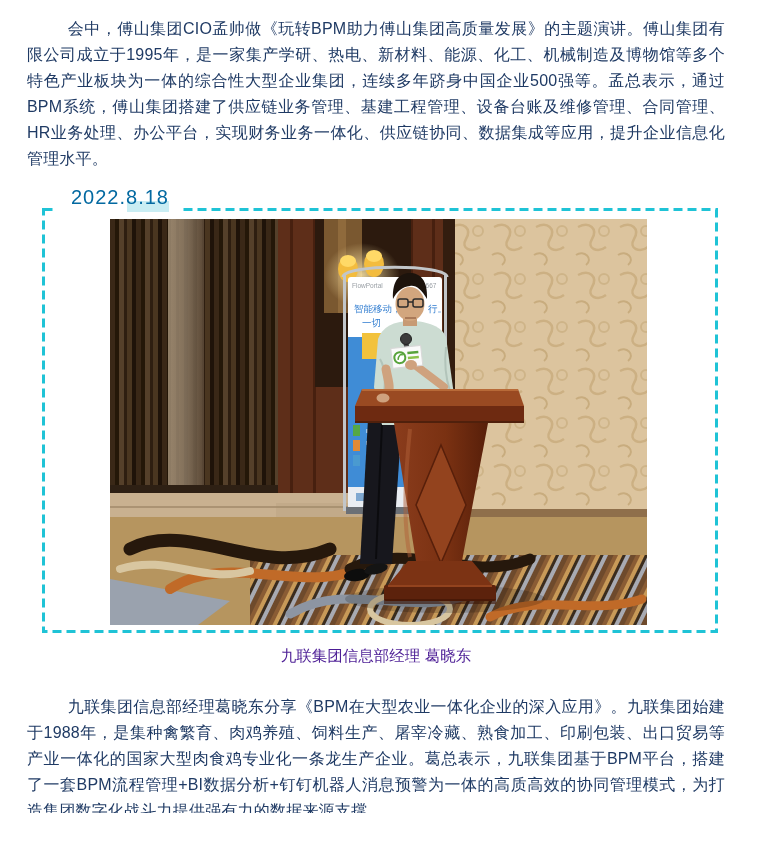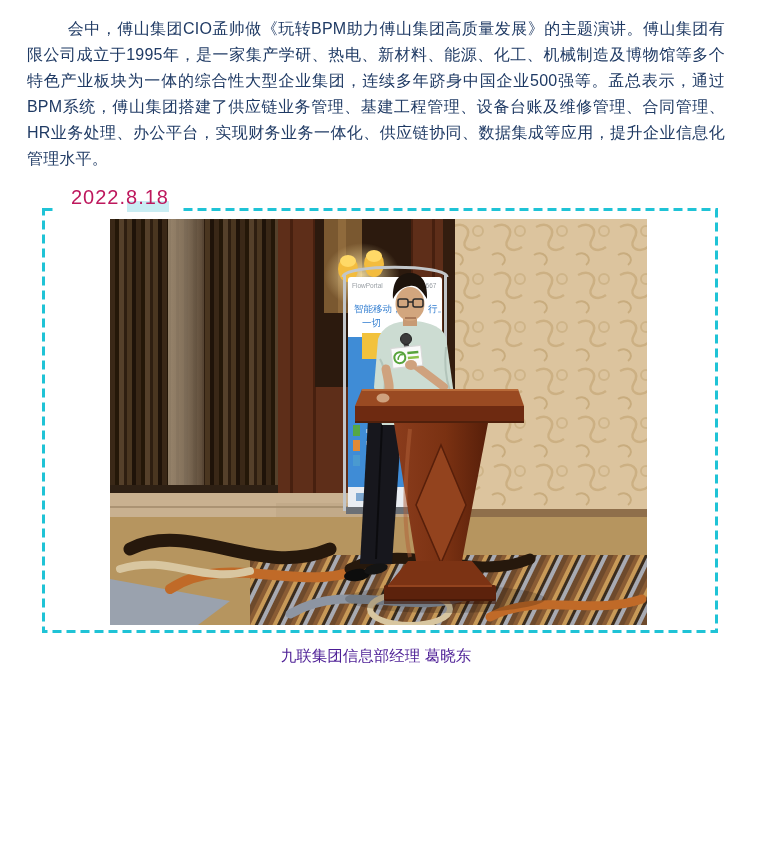--- a/index.html
+++ b/index.html
@@ -9,21 +9,21 @@
   .para {
     position:absolute; left:27px; width:698px; margin:0;
     font-size:16px; line-height:26px; color:#1f3a64;
     text-align:justify; text-indent:2.55em; letter-spacing:0.2px;
   }
   .para-1 { top:16px; }
   .para-2 { top:694px; }
 
   .date-label {
     position:absolute; left:71px; top:186px; z-index:5;
-    font-size:20px; letter-spacing:1px; color:#be185d;
+    font-size:20px; letter-spacing:1px; color:#0369a1;
   }
   .date-highlight {
     position:absolute; left:127px; top:201px; width:42px; height:11px;
     background:#c9edf3; z-index:4;
   }
   .date-mask {
     position:absolute; left:55px; top:204px; width:124px; height:10px;
     background:#ffffff; z-index:3;
   }
 
@@ -222,16 +222,17 @@
         <polygon points="298,342 362,342 382,366 278,366" fill="#7c3314"></polygon>
         <rect x="274" y="366" width="112" height="16" rx="2" fill="#5c220c"></rect>
         <line x1="278" y1="367" x2="382" y2="367" stroke="#93431e" stroke-width="2"></line>
         <rect x="274" y="380" width="112" height="5" fill="#3c1405" opacity="0.6"></rect>
       </g>
     </svg>
   </div>
 
   <p class="caption">九联集团信息部经理 葛晓东</p>
 
+  <p class="para para-2">九联集团信息部经理葛晓东分享《BPM在大型农业一体化企业的深入应用》。九联集团始建于1988年，是集种禽繁育、肉鸡养殖、饲料生产、屠宰冷藏、熟食加工、印刷包装、出口贸易等产业一体化的国家大型肉食鸡专业化一条龙生产企业。葛总表示，九联集团基于BPM平台，搭建了一套BPM流程管理+BI数据分析+钉钉机器人消息预警为一体的高质高效的协同管理模式，为打造集团数字化战斗力提供强有力的数据来源支撑。</p>
 
   <div class="top-arrow"></div>
 
 </div>
 
 </body></html>

